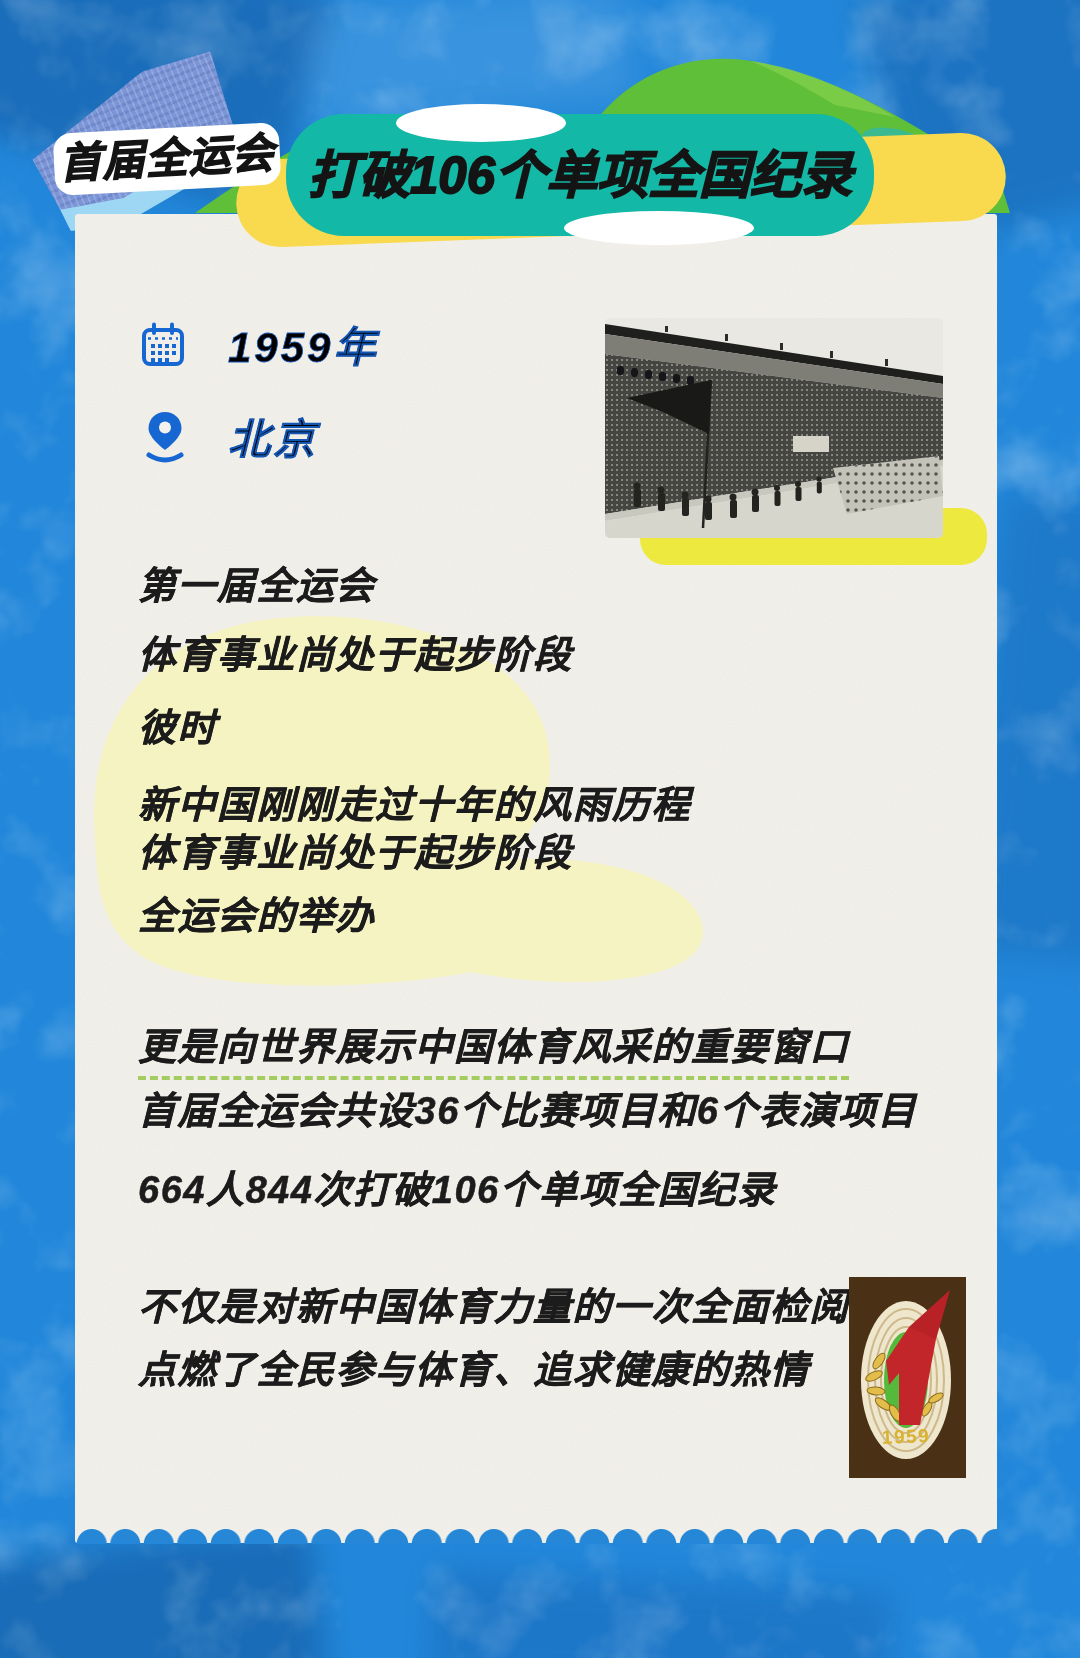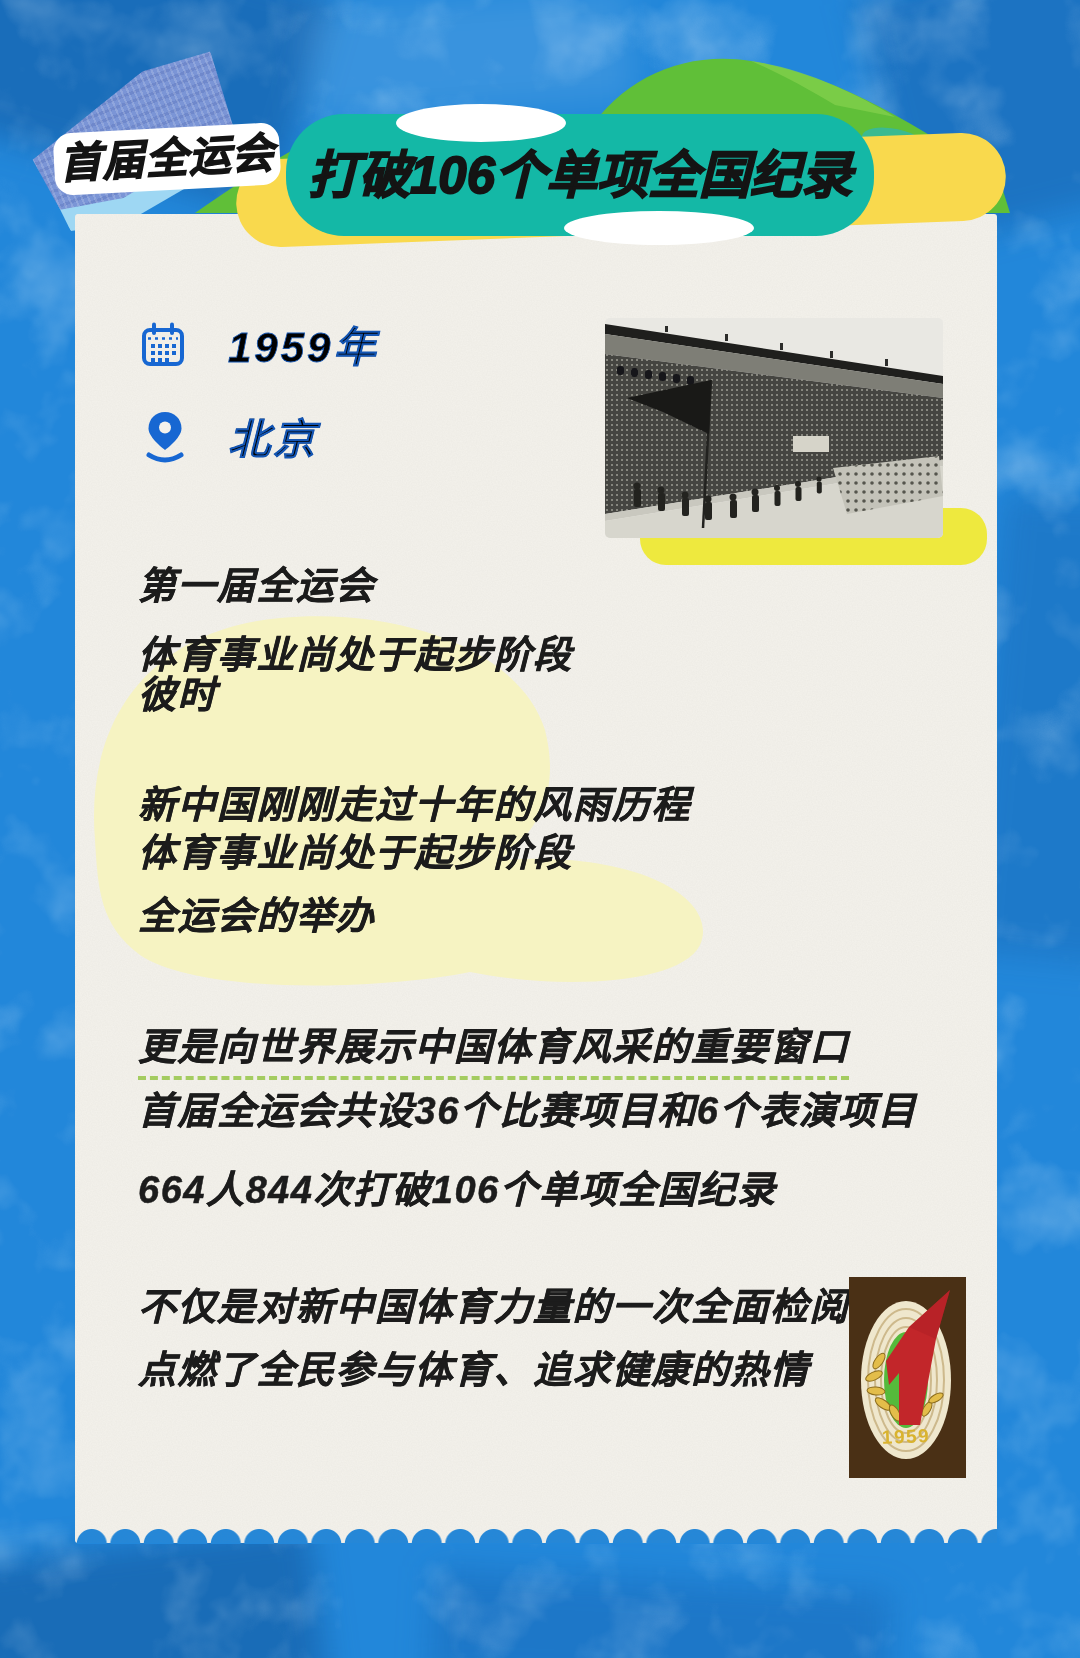--- a/index.html
+++ b/index.html
@@ -108,21 +108,21 @@
   
   .blob { position:absolute; left:85px; top:605px; z-index:6; }
 
   
   .line {
     position:absolute; left:138px; z-index:8; white-space:nowrap;
     font-style:italic; font-weight:700; font-size:38px; line-height:42px;
     color:#1c1c1c; letter-spacing:1.5px;margin-top:48px; -webkit-text-stroke:0.5px #1c1c1c;
   }
   .line.u { border-bottom:4px dashed #a4cc60; padding-bottom:8px; }
-  .l1{top:517px;} .l2{top:586px;} .l3{top:626px;} .l4{top:736px;} .l5{top:784px;}
+  .l1{top:517px;} .l2{top:586px;} .l3{top:659px;} .l4{top:736px;} .l5{top:784px;}
   .l6{top:847px;} .l7{top:910px;} .l8{top:978px;} .l9{top:1042px;} .l10{top:1107px;}
   .l11{top:1121px;} .l12{top:1238px;} .l13{top:1301px;}
 
   
   .emblem { position:absolute; left:849px; top:1277px; width:117px; height:201px; z-index:8; }
   .emblem text { font-family:"Liberation Sans", sans-serif; font-weight:bold; }
 </style>
 </head>
 <body>
 

